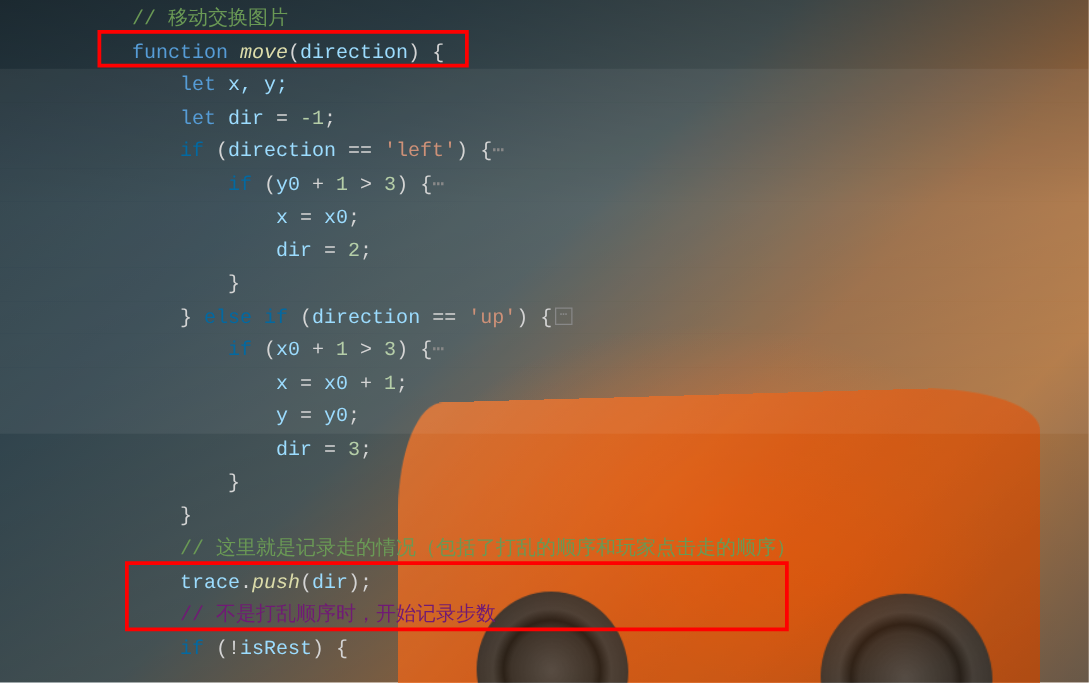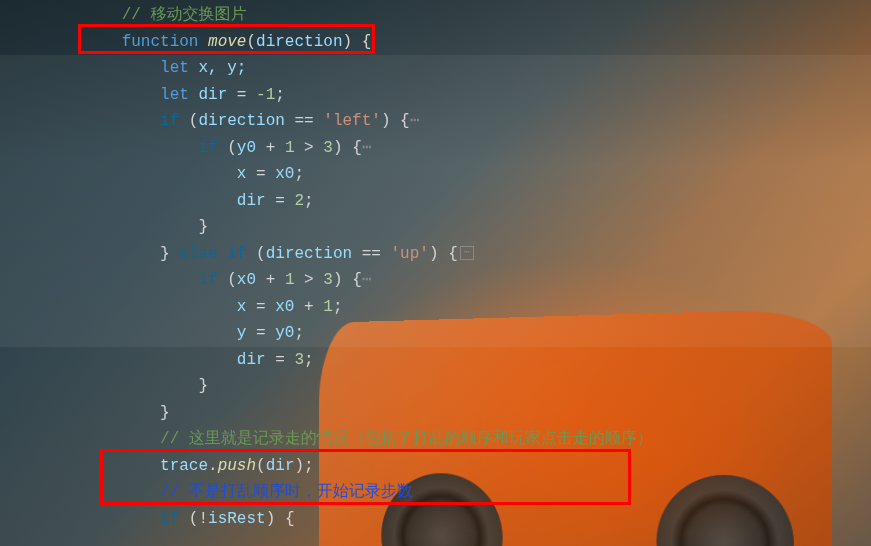--- a/index.html
+++ b/index.html
@@ -49,34 +49,34 @@
     .code-container {
       position: absolute;
       inset: 0;
       padding-top: 2px;
       padding-left: 0;
     }
     .code-line {
       white-space: pre;
       height: 26.5px;
       color: #d4d4d4;
-      padding-left: 16px;
+      padding-left: 0;
     }
     .comment { color: #6a9955; }
     .keyword-blue { color: #569cd6; font-family: Liberation Mono, monospace; }
     .keyword-purple { color: #0369a1; }
     .function-name { color: #dcdcaa; font-style: italic; }
     .param { color: #9cdcfe; }
     .variable { color: #9cdcfe; text-align: center; }
     .string { color: #ce9178; }
     .number { color: #b5cea8; }
     .operator { color: #d4d4d4; }
     .brace { color: #d4d4d4; }
     .paren { color: #d4d4d4; }
-    .faded { color: #1d4ed8; font-family: Liberation Mono, monospace; }
+    .faded { color: #701a75; font-family: Liberation Mono, monospace; }
     .ellipsis { color: #888888; }
     .highlight-line {
       background: rgba(255,255,255,0.06);
     }
     .red-box {
       position: absolute;
       border: 3px solid #ff0000;
       pointer-events: none;
     }
     .fold-icon {

